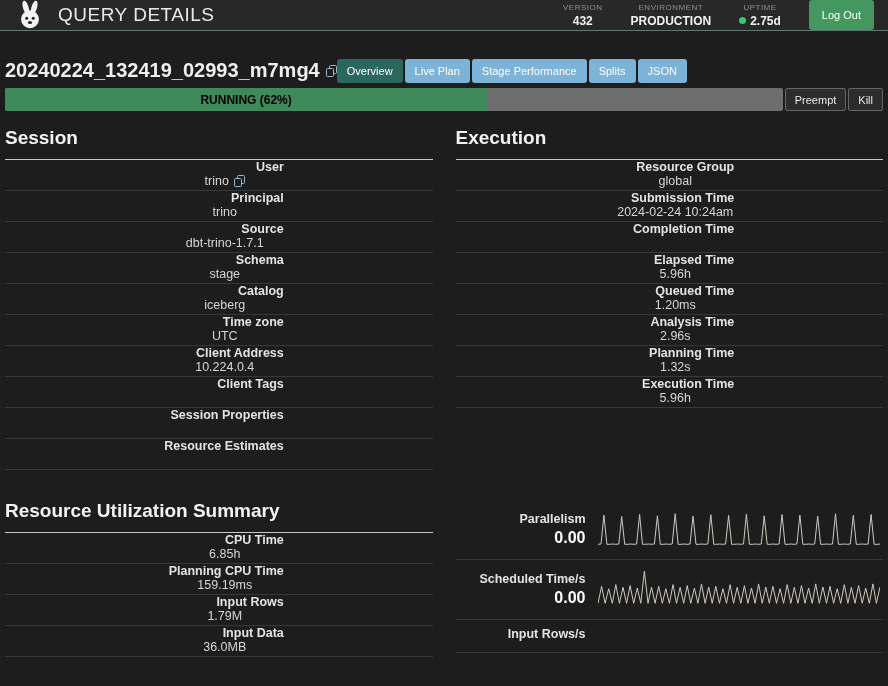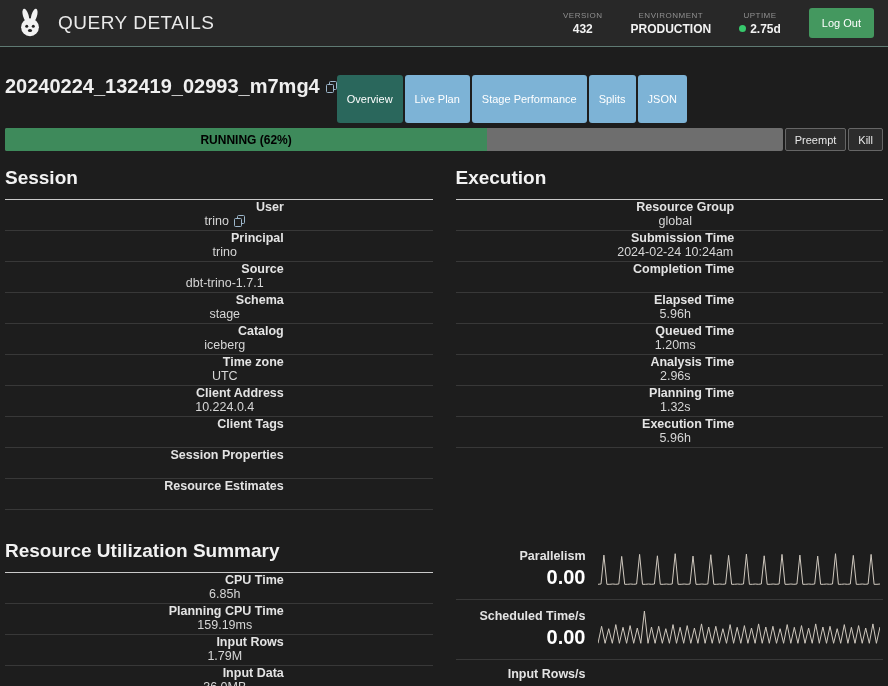--- a/index.html
+++ b/index.html
@@ -5,21 +5,21 @@
   * { margin:0; padding:0; box-sizing:border-box; }
   html,body { overflow:hidden; }
   body {
     width:888px; height:686px;
     background:#1d1d1d;
     font-family:"Liberation Sans", sans-serif;
     color:#ddd;
   }
   
   header {
-    height:47px; background:#282828;
+    height:31px; background:#282828;
     border-bottom:1px solid #5f7a73;
     display:flex; align-items:center;
     padding:0 14px; gap:12px;
   }
   .logo { width:32px; height:32px; display:flex; align-items:center; justify-content:center; }
   h1 { font-size:19px; font-weight:500; color:#e9e9e9; letter-spacing:.5px; }
   .header-right { margin-left:auto; display:flex; align-items:center; gap:28px; }
   .stats { display:flex; align-items:center; gap:28px; }
   .stat { text-align:center; }
   .stat-label { font-size:8px; color:#909090; letter-spacing:.5px; }
@@ -29,21 +29,21 @@
   .logout { background:#44985f; color:#fff; border:none; border-radius:3px;
             font-size:11px; padding:9px 13px; cursor:pointer;
             font-family:"Liberation Sans", sans-serif; }
   
   .content { padding:0 5px; }
   .query-row { display:flex; align-items:flex-start; justify-content:flex-start; margin-top:28px; }
   .query-id-wrap { display:flex; align-items:center; gap:6px; }
   .query-id { font-size:20px; font-weight:700; color:#efefef; }
   .mini-icon { display:inline-flex; align-items:center; }
   .tabs { display:flex; gap:2px; }
-  .tab { font-size:11px; padding:18px 10px; border:none; border-radius:3px;
+  .tab { font-size:11px; padding:6px 10px; border:none; border-radius:3px;
          background:#7db3d6; color:#fff; cursor:pointer;
          font-family:"Liberation Sans", sans-serif; }
   .tab.active { background:#2a675c; }
   
   .progress-row { display:flex; gap:2px; margin-top:5px; }
   .progress-track { flex:1; height:23px; background:#6e6e6e; border-radius:2px; overflow:hidden; }
   .progress-fill { height:100%; background:#3e8a5b; display:flex; align-items:center;
                    justify-content:center; font-size:12px; font-weight:700; color:#000000; }
   .action { background:#2c2c2c; border:1px solid #666; color:#e8e8e8; font-size:11px;
             border-radius:2px; padding:4px 9px; cursor:pointer;
@@ -52,21 +52,21 @@
   .grid { display:grid; grid-template-columns:1fr 1fr; column-gap:23px; row-gap:30px; margin-top:16px; }
   section h2 { font-size:19px; font-weight:700; color:#f2f2f2; padding-bottom:10px;
                border-bottom:1px solid #c9c9c9; }
   .trow { display:flex; align-items:center; min-height:31px; border-bottom:1px solid #383838;flex-direction:column; }
   .tlabel { width:130px; flex-shrink:0; text-align:right; font-weight:700; font-size:12.5px; color:#e3e3e3; }
   .tvalue { padding-left:12px; font-size:12.5px; color:#d6d6d6; display:flex; align-items:center; gap:5px; }
   
   .tl-row { display:flex; align-items:center; padding:7px 0 8px; border-bottom:1px solid #383838; }
   .tl-head { width:130px; flex-shrink:0; text-align:right; }
   .tl-label { font-size:12.5px; font-weight:700; color:#e3e3e3; }
-  .tl-value { font-size:20px; font-weight:700; color:#fff; margin-top:3px; }
+  .tl-value { font-size:16px; font-weight:700; color:#fff; margin-top:3px; }
   .tl-spark { flex:1; padding-left:12px; }
 </style>
 </head>
 <body>
 
 <div class="app">
 
   <header>
     <div class="logo">
       <svg viewBox="0 0 32 32" width="30" height="30" aria-hidden="true">

